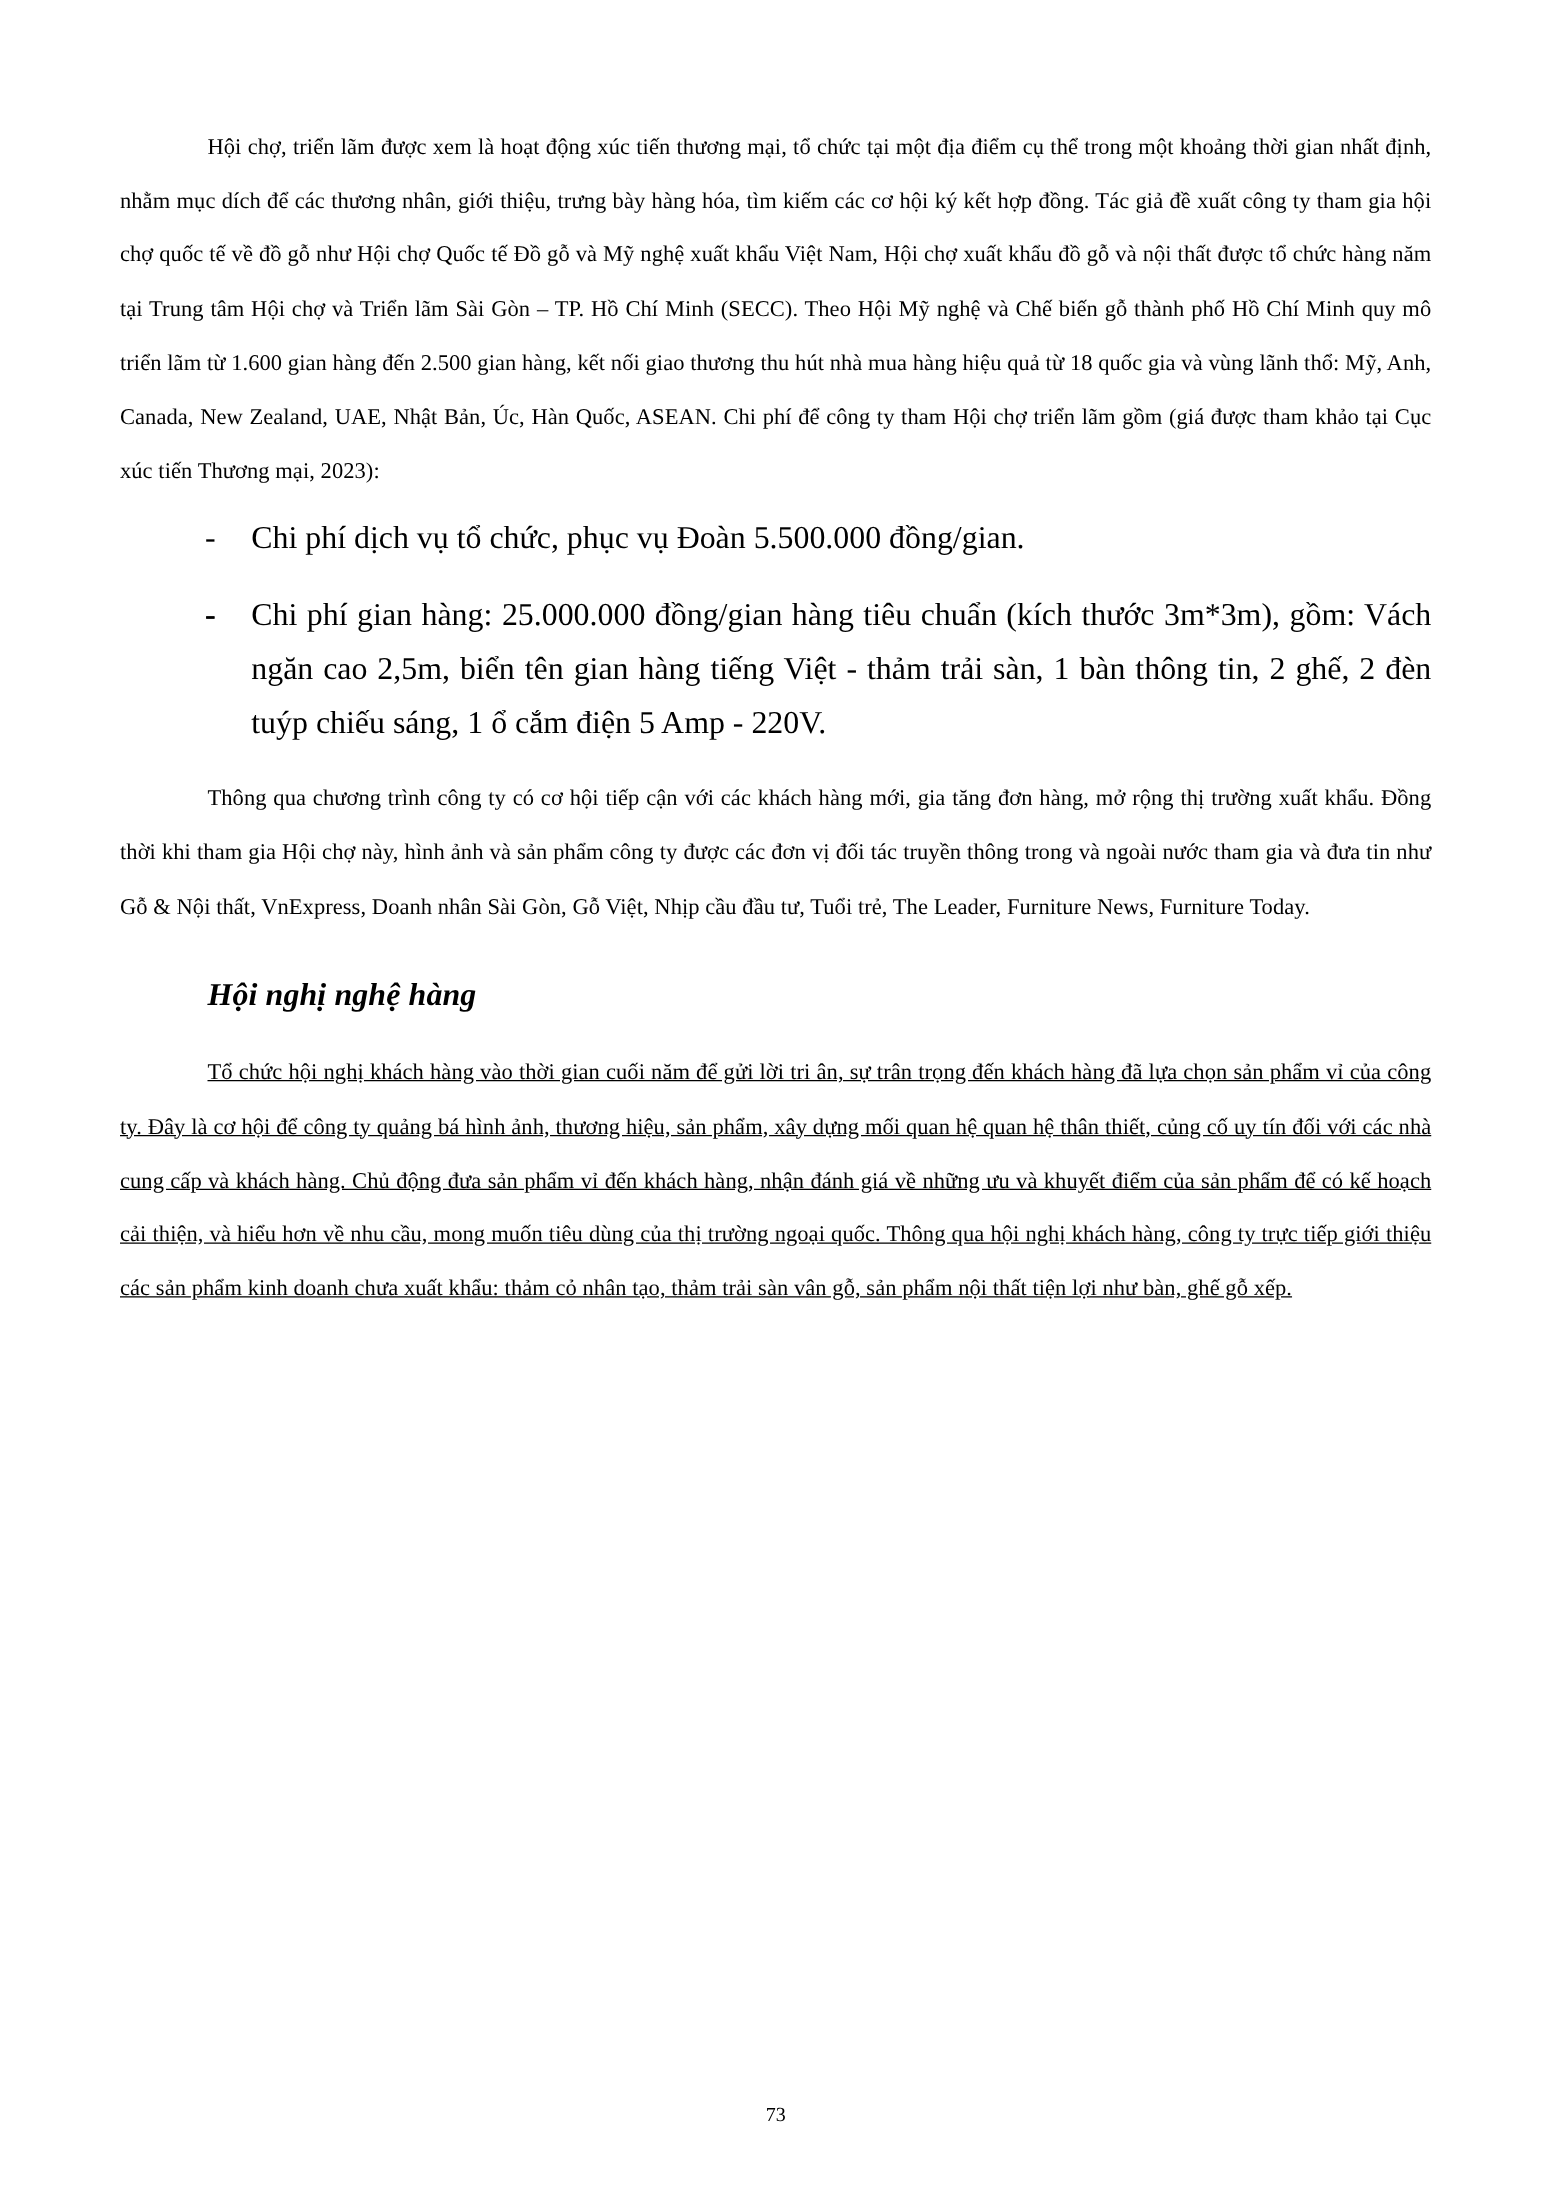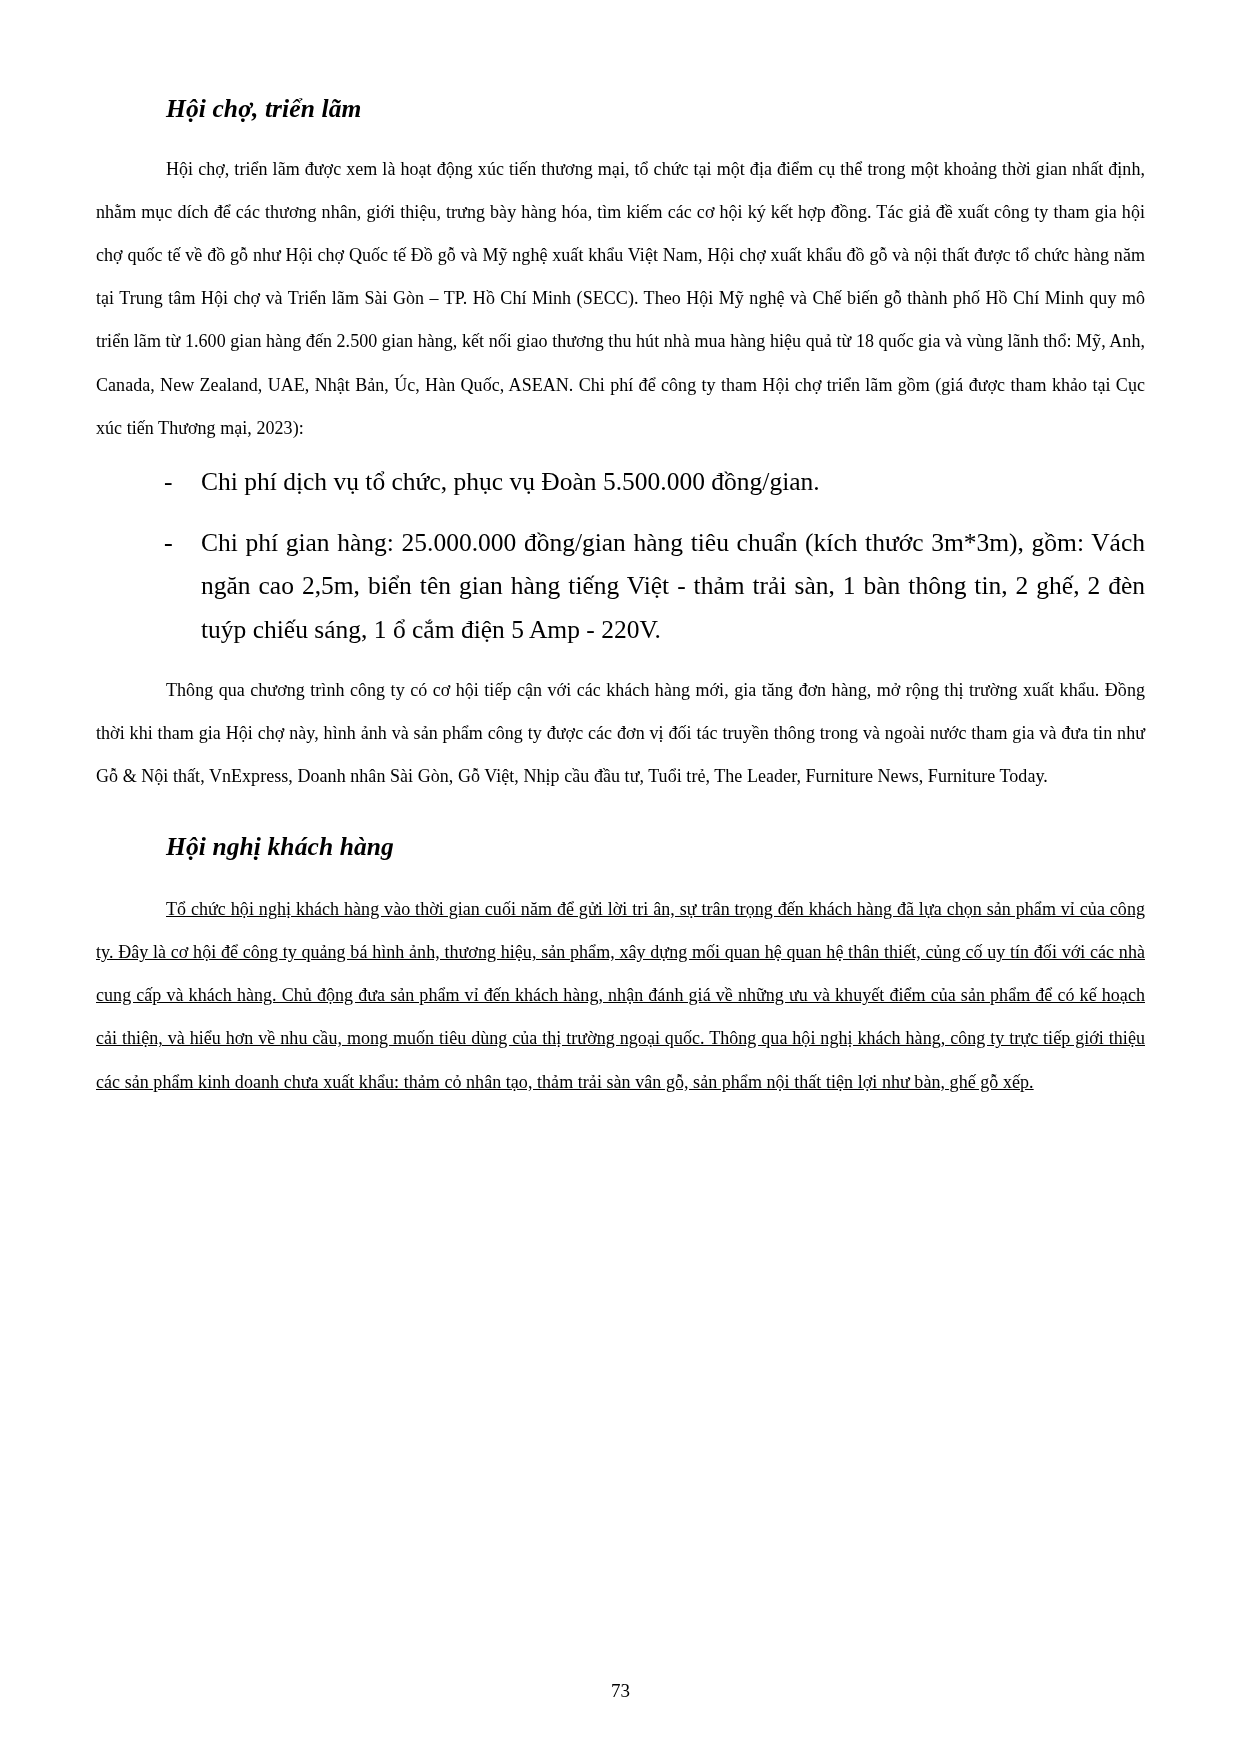--- a/index.html
+++ b/index.html
@@ -64,50 +64,49 @@
     position: absolute;
     left: 68px;
     top: 0;
   }
   .page-number {
     position: absolute;
     bottom: 52px;
     left: 0;
     width: 100%;
     text-align: center;
-    font-size: 19px;
+    font-size: 16px;
     font-family: "Liberation Serif", "DejaVu Serif", serif;
   }
 </style>
 </head>
 <body>
 
 <div class="page">
   <div class="content">
 
-    <h3 class="sub-heading">Hội chợ, triển lãm</h3>
 
     <p class="body-par">Hội chợ, triển lãm được xem là hoạt động xúc tiến thương mại, tổ chức tại một địa điểm cụ thể trong một khoảng thời gian nhất định, nhằm mục dích để các thương nhân, giới thiệu, trưng bày hàng hóa, tìm kiếm các cơ hội ký kết hợp đồng. Tác giả đề xuất công ty tham gia hội chợ quốc tế về đồ gỗ như Hội chợ Quốc tế Đồ gỗ và Mỹ nghệ xuất khẩu Việt Nam, Hội chợ xuất khẩu đồ gỗ và nội thất được tổ chức hàng năm tại Trung tâm Hội chợ và Triển lãm Sài Gòn – TP. Hồ Chí Minh (SECC). Theo Hội Mỹ nghệ và Chế biến gỗ thành phố Hồ Chí Minh quy mô triển lãm từ 1.600 gian hàng đến 2.500 gian hàng, kết nối giao thương thu hút nhà mua hàng hiệu quả từ 18 quốc gia và vùng lãnh thổ: Mỹ, Anh, Canada, New Zealand, UAE, Nhật Bản, Úc, Hàn Quốc, ASEAN. Chi phí để công ty tham Hội chợ triển lãm gồm (giá được tham khảo tại Cục xúc tiến Thương mại, 2023):</p>
 
     <ul class="dash-list">
       <li>
         <span class="dash">-</span>
         <span>Chi phí dịch vụ tổ chức, phục vụ Đoàn 5.500.000 đồng/gian.</span>
       </li>
       <li>
         <span class="dash">-</span>
       </li>
       <li>
         <span class="dash">-</span>
         <span>Chi phí gian hàng: 25.000.000 đồng/gian hàng tiêu chuẩn (kích thước 3m*3m), gồm: Vách ngăn cao 2,5m, biển tên gian hàng tiếng Việt - thảm trải sàn, 1 bàn thông tin, 2 ghế, 2 đèn tuýp chiếu sáng, 1 ổ cắm điện 5 Amp - 220V.</span>
       </li>
     </ul>
 
     <p class="body-par">Thông qua chương trình công ty có cơ hội tiếp cận với các khách hàng mới, gia tăng đơn hàng, mở rộng thị trường xuất khẩu. Đồng thời khi tham gia Hội chợ này, hình ảnh và sản phẩm công ty được các đơn vị đối tác truyền thông trong và ngoài nước tham gia và đưa tin như Gỗ &amp; Nội thất, VnExpress, Doanh nhân Sài Gòn, Gỗ Việt, Nhịp cầu đầu tư, Tuổi trẻ, The Leader, Furniture News, Furniture Today.</p>
 
-    <h3 class="sub-heading second">Hội nghị khách hàng</h3>
+    <h3 class="sub-heading second">Hội nghị nghệ hàng</h3>
 
     <p class="body-par">Tổ chức hội nghị khách hàng vào thời gian cuối năm để gửi lời tri ân, sự trân trọng đến khách hàng đã lựa chọn sản phẩm vỉ của công ty. Đây là cơ hội để công ty quảng bá hình ảnh, thương hiệu, sản phẩm, xây dựng mối quan hệ quan hệ thân thiết, củng cố uy tín đối với các nhà cung cấp và khách hàng. Chủ động đưa sản phẩm vỉ đến khách hàng, nhận đánh giá về những ưu và khuyết điểm của sản phẩm để có kế hoạch cải thiện, và hiểu hơn về nhu cầu, mong muốn tiêu dùng của thị trường ngoại quốc. Thông qua hội nghị khách hàng, công ty trực tiếp giới thiệu các sản phẩm kinh doanh chưa xuất khẩu: thảm cỏ nhân tạo, thảm trải sàn vân gỗ, sản phẩm nội thất tiện lợi như bàn, ghế gỗ xếp.</p>
 
   </div>
 
   <div class="page-number">73</div>
 </div>
 
 </body></html>

